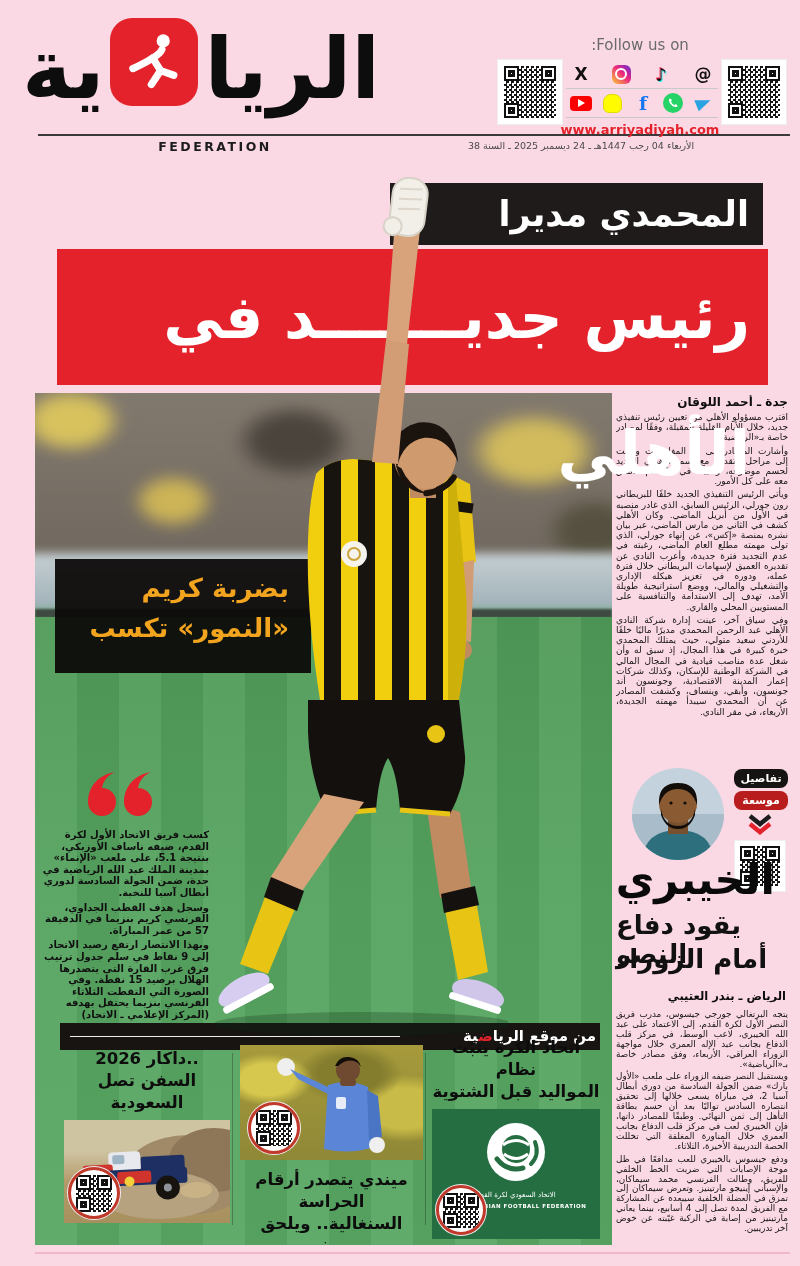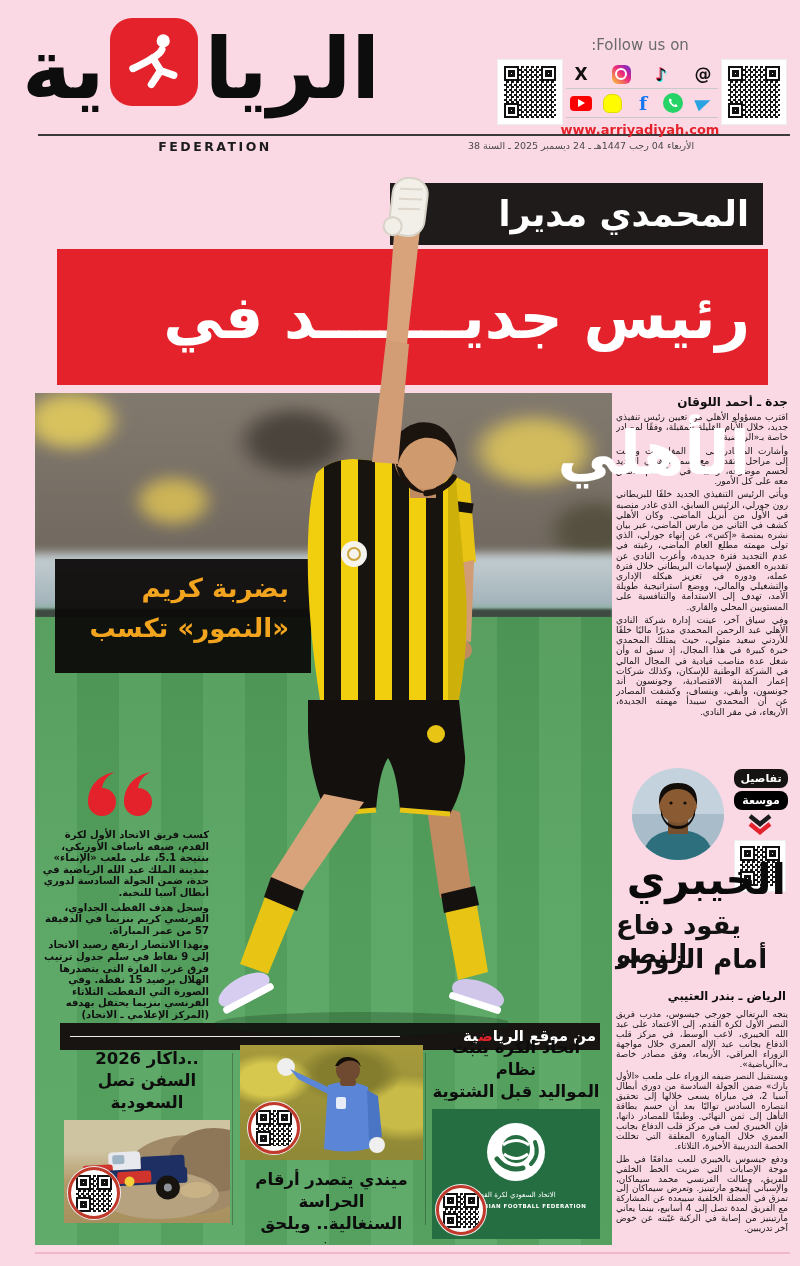--- a/index.html
+++ b/index.html
@@ -337,34 +337,34 @@
         <rect x="36" y="46" width="20" height="20" fill="#77502f"></rect>
         <circle cx="46" cy="36" r="19" fill="#8a5a33"></circle>
         <path d="M27 32 Q28 15 46 15 Q64 15 65 32 L65 37 Q60 21 46 21 Q32 21 27 37 Z" fill="#120d09"></path>
         <path d="M29 41 Q32 58 46 58 Q60 58 63 41 L63 47 Q58 61 46 61 Q34 61 29 47 Z" fill="#120d09"></path>
         <circle cx="39" cy="35" r="1.6" fill="#120d09"></circle>
           <circle cx="53" cy="35" r="1.6" fill="#120d09"></circle>
       </svg>
     </div>
     <div style="position:absolute;left:116px;top:4px;width:56px;">
       <div class="badge" style="background:#161412;">تفاصيل</div>
-      <div class="badge" style="background:#000000;margin-top:3px;">موسعة</div>
+      <div class="badge" style="background:#b91c1c;margin-top:3px;">موسعة</div>
       <div style="text-align:center;margin-top:3px;">
         <svg width="30" height="22" viewBox="0 0 30 22">
           <path d="M5 3 L15 11 L25 3" stroke="#1c1c1c" stroke-width="4.5" fill="none"></path>
           <path d="M5 11 L15 19 L25 11" stroke="#e3222b" stroke-width="4.5" fill="none"></path>
         </svg>
       </div>
       <div class="qr" style="width:50px;height:50px;margin:2px auto 0;">
           <div class="pat">
             <i class="f"></i>
           </div>
         </div>
     </div>
-    <div class="kh-title" style="position:absolute;left:0;right:2px;top:94px;">الخيبري</div>
+    <div class="kh-title" style="position:absolute;left:0;right:13px;top:94px;">الخيبري</div>
     <div class="kh-sub" style="position:absolute;left:0;right:2px;top:146px;">يقود دفاع النصر</div>
     <div class="kh-sub" style="position:absolute;left:0;right:2px;top:180px;">أمام الزوراء</div>
     <div class="kh-byline" style="position:absolute;left:0;right:2px;top:224px;">الرياض ـ بندر العتيبي</div>
     <div style="position:absolute;left:0;right:0;top:245px;height:230px;overflow:hidden;">
       <p>يتجه البرتغالي جورجي جيسوس، مدرب فريق النصر الأول لكرة القدم، إلى الاعتماد على عبد الله الخيبري، لاعب الوسط، في مركز قلب الدفاع بجانب عبد الإله العمري خلال مواجهة الزوراء العراقي، الأربعاء، وفق مصادر خاصة بـ«الرياضية».</p>
       <p>ويستقبل النصر ضيفه الزوراء على ملعب «الأول بارك» ضمن الجولة السادسة من دوري أبطال آسيا 2، في مباراة يسعى خلالها إلى تحقيق انتصاره السادس تواليًا بعد أن حسم بطاقة التأهل إلى ثمن النهائي. وطبقًا للمصادر ذاتها، فإن الخيبري لعب في مركز قلب الدفاع بجانب العمري خلال المناورة المغلقة التي تخللت الحصة التدريبية الأخيرة، الثلاثاء.</p>
       <p>ودفع جيسوس بالخيبري للعب مدافعًا في ظل موجة الإصابات التي ضربت الخط الخلفي للفريق، وطالت الفرنسي محمد سيماكان، والإسباني إينيجو مارتينيز. وتعرض سيماكان إلى تمزق في العضلة الخلفية سيبعده عن المشاركة مع الفريق لمدة تصل إلى 4 أسابيع، بينما يعاني مارتينيز من إصابة في الركبة غيّبته عن خوض آخر تدريبين.</p>
     </div>
   </div>
 

